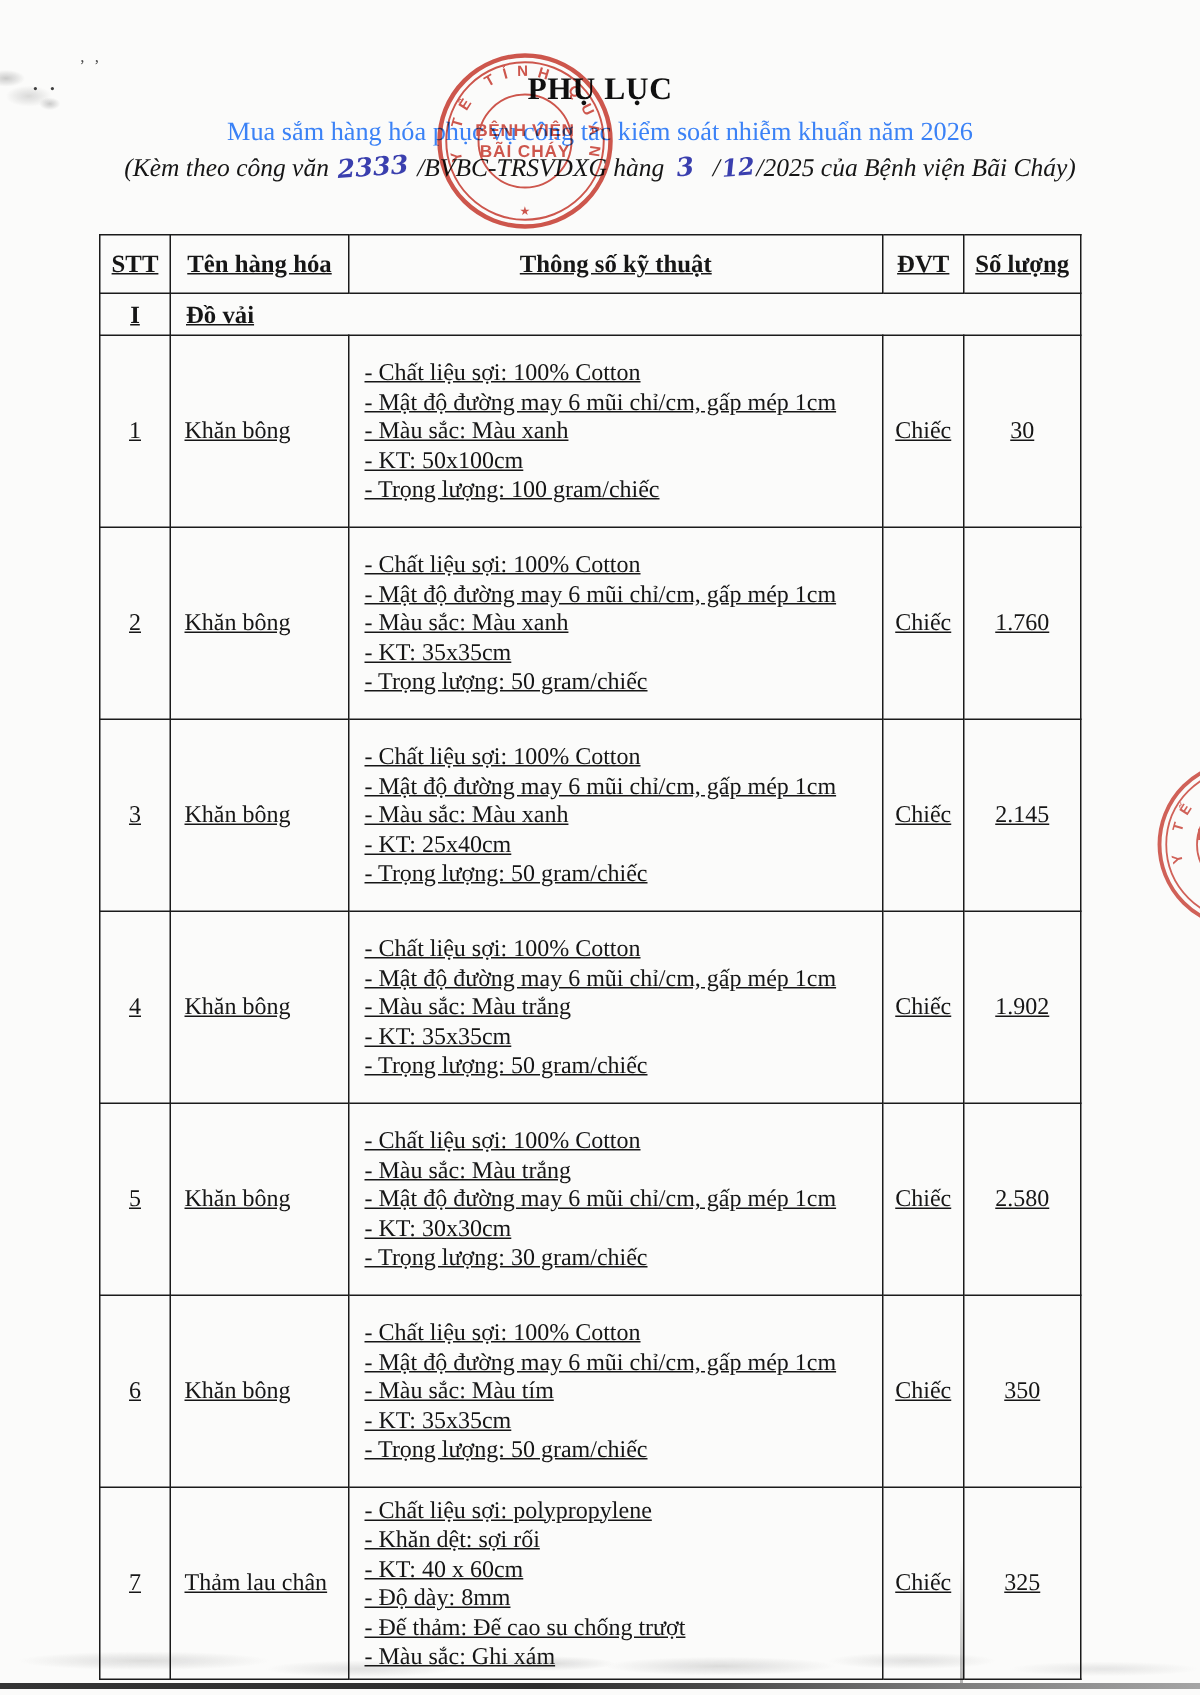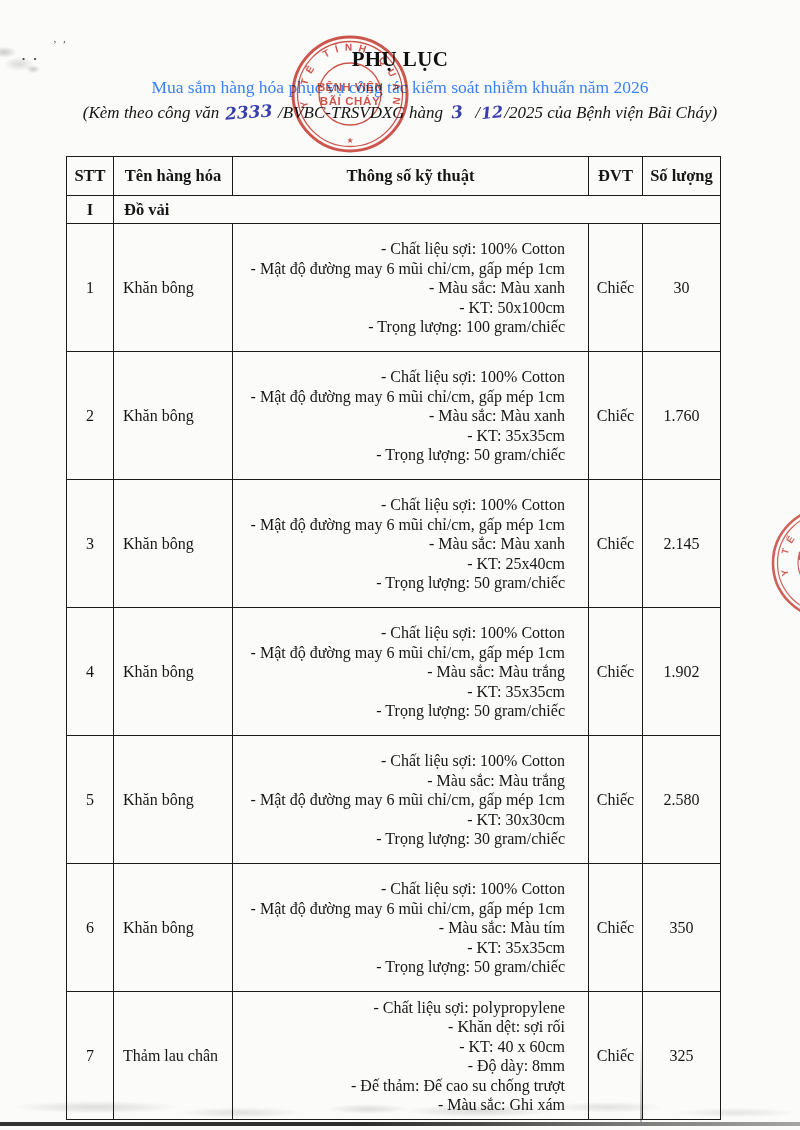--- a/index.html
+++ b/index.html
@@ -28,26 +28,26 @@
   #stamp-side { left:768px; top:503px; opacity:.78; }
   .stamp text { fill:#c8362b; font-family:"Liberation Sans","DejaVu Sans",sans-serif; font-weight:bold; }
   .stamp circle { stroke:#c8362b; fill:none; }
 
   
   table.doc-table {
     position:absolute; left:66px; top:156px; width:654px;
     border-collapse:collapse; table-layout:fixed; z-index:2;
     background:transparent;
   }
-  .doc-table td { border:1.7px solid #1b1b1b; vertical-align:middle; font-size:16px; }
+  .doc-table td { border:1.7px solid #1b1b1b; vertical-align:middle; font-size:16px;text-decoration:underline; }
   .doc-table tr.head td { height:34px; font-weight:bold; text-align:center; font-size:16.5px; padding:2px 2px; }
   .doc-table tr.section td { height:25px; font-weight:bold; font-size:16.5px; }
   .doc-table td.c { text-align:center; }
   .doc-table td.name-cell { padding:4px 6px 4px 9px; }
-  .doc-table td.specs-cell { padding:3px 6px 2px 10px;text-align:right; }
+  .doc-table td.specs-cell { padding:3px 6px 2px 10px; }
   .doc-table tr.item td { height:119px; }
   .specs { max-width:322px; }
   .specs div { line-height:19.5px; }
   .section-label { padding-left:9px; }
 
   
   .artifact { position:absolute; pointer-events:none; z-index:1; }
   .blob-topleft {
     left:-6px; top:42px; width:56px; height:34px;
     background:

